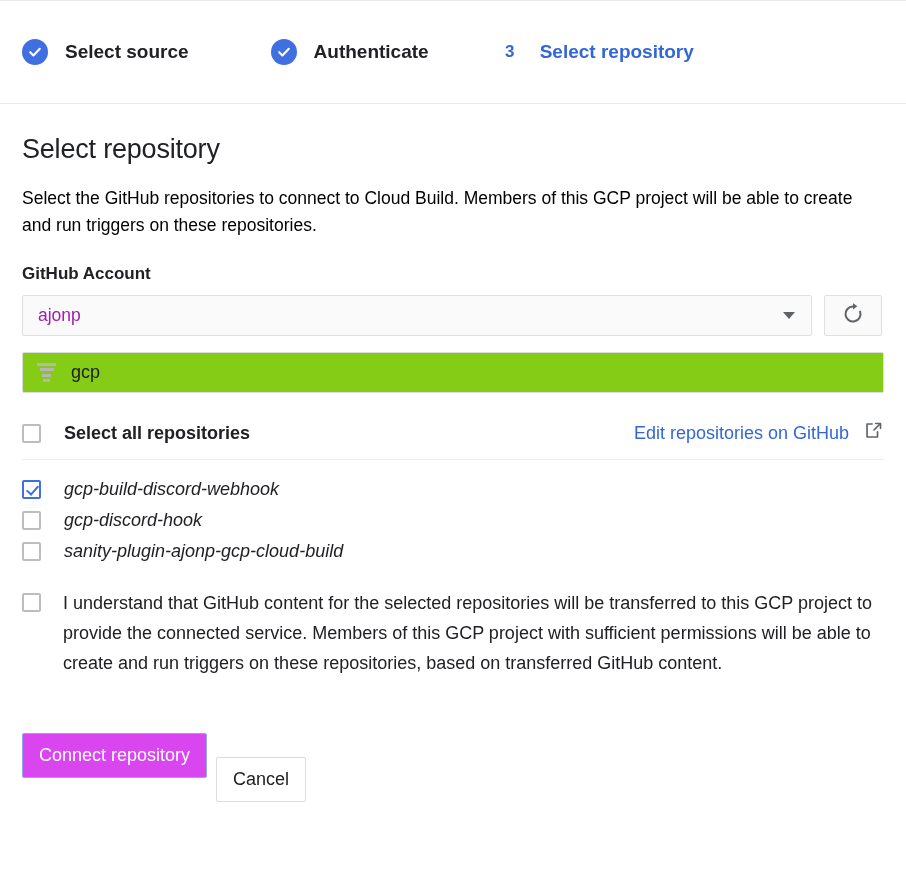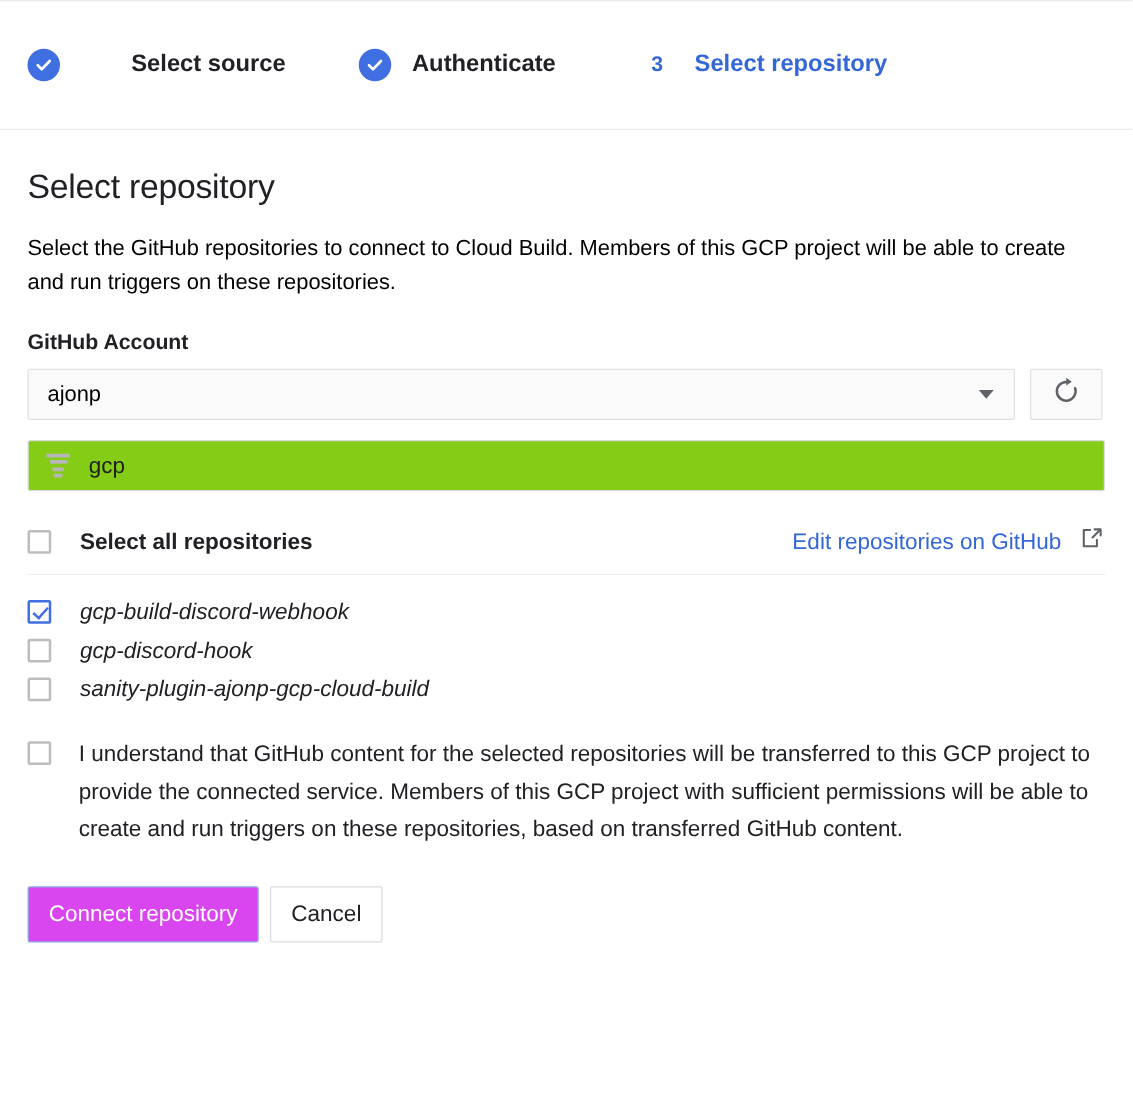--- a/index.html
+++ b/index.html
@@ -23,21 +23,21 @@
     box-sizing: border-box;
     display: flex;
     align-items: center;
     padding-left: 22px;
   }
   .step {
     display: flex;
     align-items: center;
     height: 100%;
   }
-  .step-gap-1 { margin-right: 58px; gap: 40px; }
+  .step-gap-1 { margin-right: 82px; }
   .step-gap-2 { margin-right: 68px; }
 
   .step-badge-done {
     width: 26px;
     height: 26px;
     border-radius: 50%;
     background: #3f6fe0;
     display: flex;
     align-items: center;
     justify-content: center;
@@ -105,21 +105,21 @@
     flex: 0 0 790px;
     height: 41px;
     box-sizing: border-box;
     background: #fafafa;
     border: 1px solid #e0e0e0;
     border-radius: 2px;
     display: flex;
     align-items: center;
     padding: 0 12px 0 15px;
     font-size: 17.5px;
-    color: #000000;
+    color: #a21caf;
     cursor: pointer;
   }
   .select-value { flex: 1 1 auto; }
   .caret {
     width: 0; height: 0;
     border-left: 6px solid transparent;
     border-right: 6px solid transparent;
     border-top: 7px solid #5f6368;
     margin-right: 4px;
   }
@@ -274,20 +274,21 @@
   }
   .btn-primary {
     background: #d946ef;
     color: #ffffff;
     border-color: #8fa9e8;
   }
   .btn-secondary {
     background: #ffffff;
     color: #202124;
     border: 1px solid #dadce0;
+    margin-top: 48px;
   }
 </style>
 </head>
 <body>
 
 <div class="stepper-wrap">
 
   <div class="step step-gap-1">
     <span class="step-badge-done">
       <svg width="16" height="16" viewBox="0 0 16 16" aria-hidden="true">

